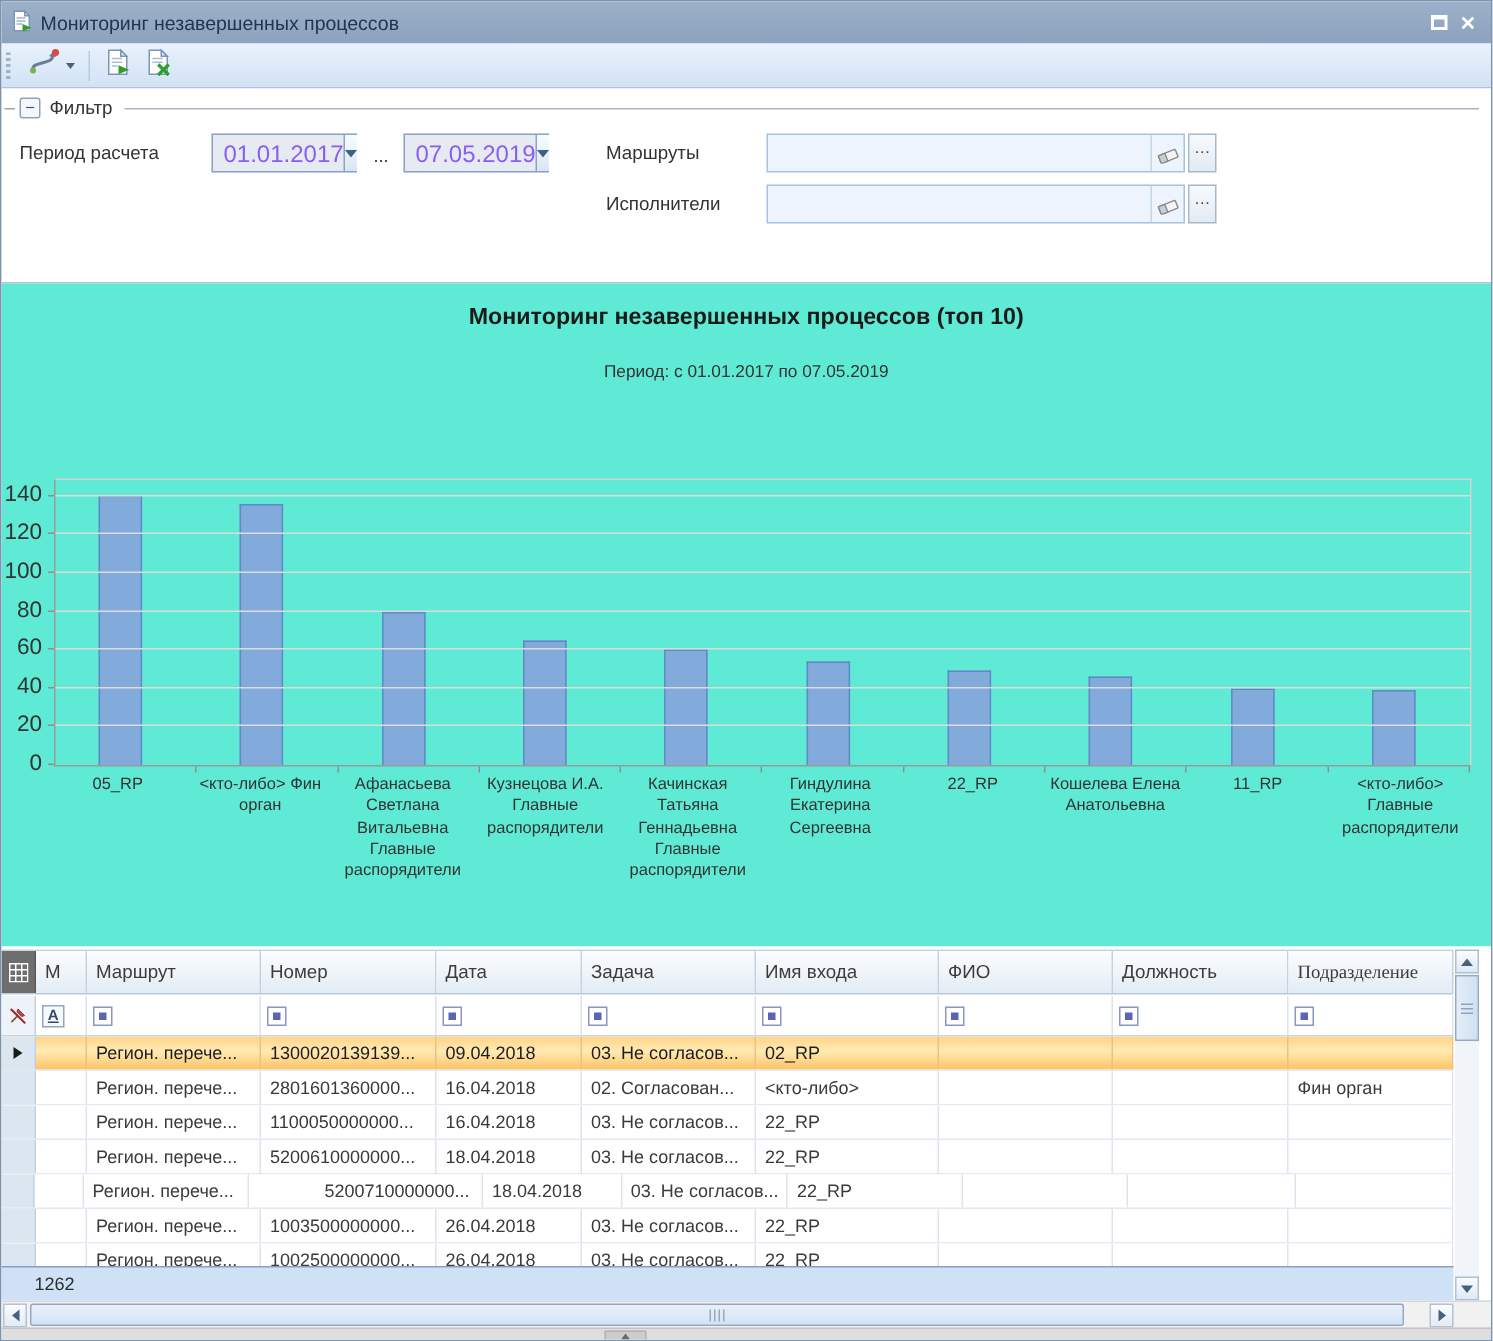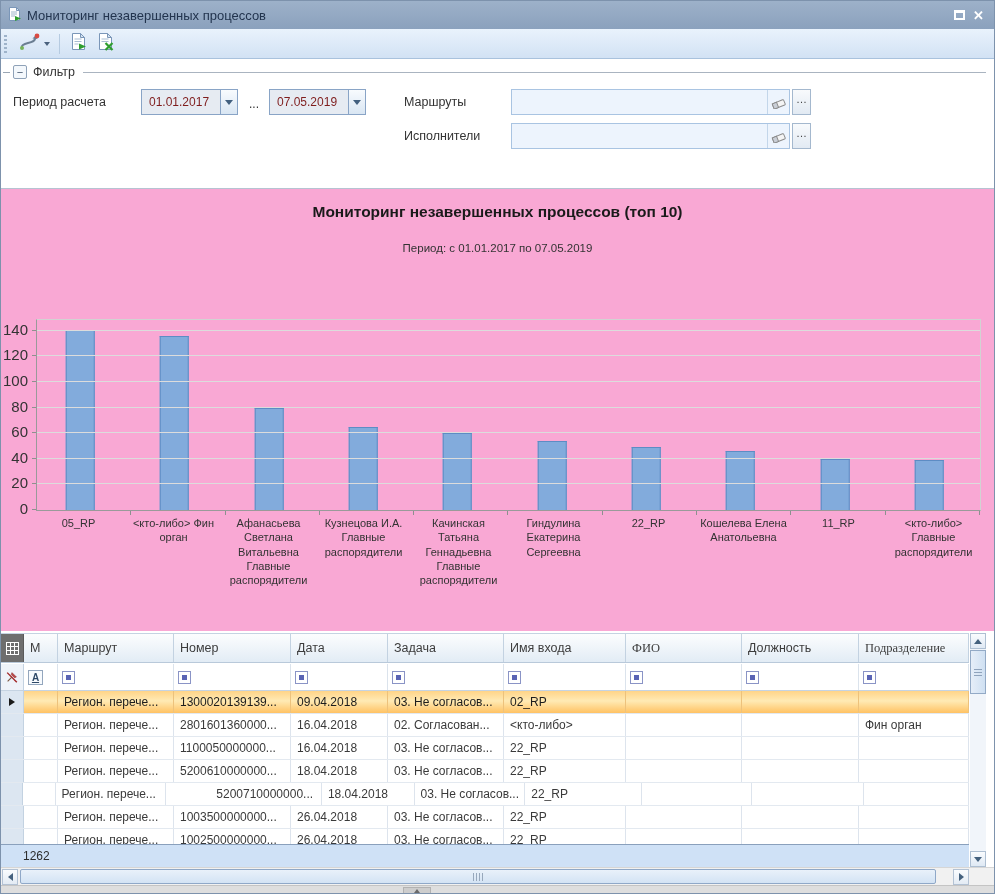--- a/index.html
+++ b/index.html
@@ -35,33 +35,33 @@
   
   .filter-area { position:absolute; top:58px; left:0; right:0; height:130px; background:#fff; border-bottom:1px solid #b6c3d2; }
   .fg-header { position:absolute; top:4px; left:0; right:8px; height:18px; display:flex; align-items:center; }
   .fg-dash { width:7px; height:1px; background:#9aa6b4; margin:0 3px 0 2px; }
   .collapse-box { width:14px; height:14px; border:1px solid #8fa2b8; border-radius:2px; background:#f4f8fc;
     display:flex; align-items:center; justify-content:center; font-size:11px; color:#41536b; line-height:1; }
   .fg-label { margin:0 8px 0 6px; font-size:12.5px; color:#333; }
   .fg-line { flex:1; height:1px; background:#aab4c0; }
   .flt-label { position:absolute; font-size:12.5px; color:#333; }
   .date-field { position:absolute; width:97px; height:26px; background:#e6ebf2; border:1px solid #89a4c6; display:flex; }
-  .date-value { flex:1; font-size:12px; color:#7f1d1d; padding:5px 0 0 7px; }
+  .date-value { flex:1; font-size:16px; color:#8b5cf6; padding:5px 0 0 7px; }
   .dd-btn { width:17px; border-left:1px solid #89a4c6; background:linear-gradient(#f8fbfe,#d9e6f3);
     display:flex; align-items:center; justify-content:center; }
   .dd-arrow { width:0; height:0; border:4px solid transparent; border-top:5px solid #42607f; margin-top:4px; }
   .dots-sep { position:absolute; font-size:12px; color:#333; }
   .text-input { position:absolute; width:279px; height:26px; background:#edf4fd; border:1px solid #a9c4e2; display:flex; }
   .ti-value { flex:1; font-size:12px; color:#222; padding:5px 0 0 6px; }
   .eraser-btn { width:22px; display:flex; align-items:center; justify-content:center; border-left:1px solid #c3d6ea; }
   .more-btn { position:absolute; width:19px; height:26px; border:1px solid #a4b8ce;
     background:linear-gradient(#f8fafc,#e2eaf3); color:#444; font-size:11px;
     display:flex; align-items:center; justify-content:center; padding-bottom:6px; }
   
-  .chart-area { position:absolute; top:188px; left:0; right:0; height:442px; background:#f9a8d4; }
+  .chart-area { position:absolute; top:188px; left:0; right:0; height:442px; background:#5eead4; }
   .chart-title { position:absolute; top:14px; left:0; right:0; text-align:center; font-size:15.5px; font-weight:bold; color:#1a1a1a; }
   .chart-subtitle { position:absolute; top:53px; left:0; right:0; text-align:center; font-size:11.5px; color:#333; }
   .legend { position:absolute; top:88px; right:5px; width:226px; height:28px; border:1px solid #d6d6d6;
     display:flex; align-items:center; justify-content:space-evenly; }
   .legend-item { display:flex; align-items:center; gap:6px; }
   .legend-swatch { width:17px; height:14px; border:1px solid #9a9a9a; }
   .legend-label { font-size:11px; color:#222; }
   .plot { position:absolute; left:35px; top:130px; width:945px; height:192px;
     border:1px solid #d2d2d2; border-left:1px solid #9a9a9a; border-bottom:1px solid #9a9a9a; }
   .gridline { position:absolute; left:0; right:0; height:1px; background:#dcdcdc; }
@@ -316,21 +316,21 @@
             <rect x="0.5" y="0.5" width="12" height="12" fill="none" stroke="#fff"></rect>
             <path d="M0.5 4.5 h12 M0.5 8.5 h12 M4.5 0.5 v12 M8.5 0.5 v12" stroke="#fff"></path>
           </svg>
       </div>
     <div class="hcell" style="width: 34px;">М</div>
         <div class="hcell" style="width: 116px;">Маршрут</div>
         <div class="hcell" style="width: 117px;">Номер</div>
         <div class="hcell" style="width: 97px;">Дата</div>
         <div class="hcell" style="width: 116px;">Задача</div>
         <div class="hcell" style="width: 122px;">Имя входа</div>
-        <div class="hcell" style="width: 116px; font-family: Liberation Serif, serif;">ФИО</div>
+        <div class="hcell" style="width: 116px;">ФИО</div>
         <div class="hcell" style="width: 117px;">Должность</div>
         <div class="hcell" style="width: 110px; font-family: Liberation Serif, serif;">Подразделение</div>
       </div>
     <div class="g-filter">
       <div class="fcell fcell-rowhdr">
         <svg width="14" height="14" viewBox="0 0 16 16">
             <path d="M8 3 l5 5 -2.2 0.8 L7.2 5.2 Z" fill="#c04848" stroke="#8a2a2a" stroke-width="0.7"></path>
             <path d="M3 13 L7.5 8.5" stroke="#7a5540" stroke-width="1.3"></path>
             <path d="M2.5 3 L13.5 14" stroke="#a02424" stroke-width="1.6"></path>
           </svg>

